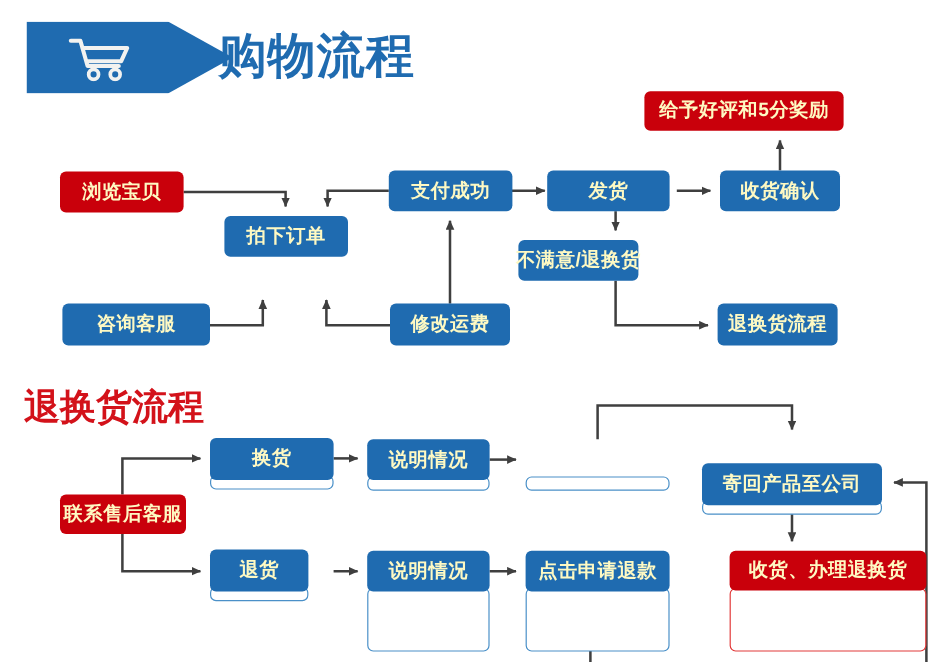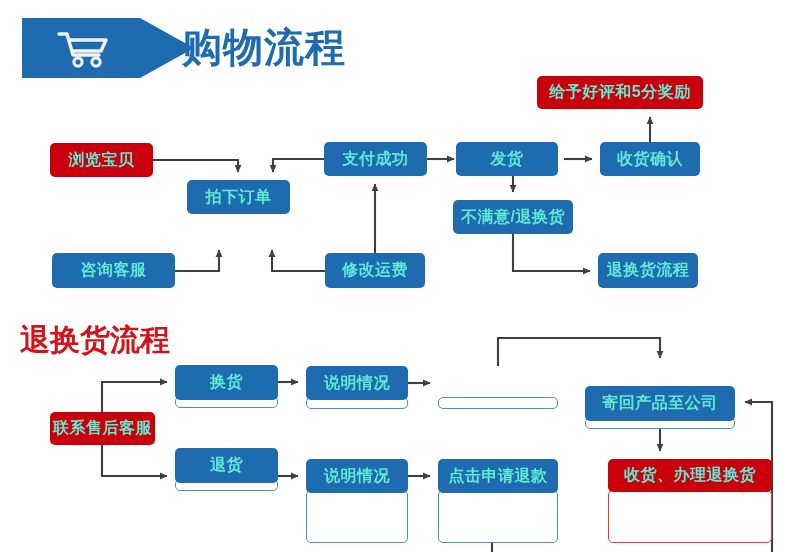--- a/index.html
+++ b/index.html
@@ -16,21 +16,21 @@
   .cart{position:absolute;left:34px;top:12px;width:56px;height:38px;}
   .title-main{position:absolute;left:182px;top:18px;height:58px;line-height:58px;
        color:#1F6BB0;font-size:40px;font-weight:bold;letter-spacing:1px;white-space:nowrap;}
   .title-sec{position:absolute;left:20px;top:320px;height:40px;line-height:40px;
        color:#D3121A;font-size:30px;font-weight:bold;white-space:nowrap;}
 
   
   .node{position:absolute;box-sizing:border-box;}
   .node .cap{position:absolute;left:0;top:0;width:100%;height:34px;
        border-radius:5px;display:flex;align-items:center;justify-content:center;
-       color:#5eead4;font-size:16px;font-weight:bold;white-space:nowrap;letter-spacing:.5px;}
+       color:#fef9c3;font-size:16px;font-weight:bold;white-space:nowrap;letter-spacing:.5px;}
   .node.blue .cap{background:#1F6BB0;}
   .node.red  .cap{background:#C9000B;}
   .node .body{position:absolute;left:0;top:31px;width:100%;
        border-radius:5px;background:#ffffff;box-sizing:border-box;}
   .node.blue .body{border:1.4px solid #4A90C8;}
   .node.red  .body{border:1.4px solid #E23A3A;}
   .node .cap{z-index:2;}
   .node .body{z-index:1;}
 </style>
 </head>
@@ -112,21 +112,21 @@
       </div>
       <div class="node blue plain" style="left: 456px; top: 142px; width: 102px; height: 44px;">
         <div class="cap" style="height: 34px;">发货</div>
       </div>
       <div class="node blue plain" style="left: 600px; top: 142px; width: 100px; height: 34px;">
         <div class="cap" style="height: 34px;">收货确认</div>
       </div>
       <div class="node red plain" style="left: 537px; top: 76px; width: 166px; height: 33px;">
         <div class="cap" style="height: 33px;">给予好评和5分奖励</div>
       </div>
-      <div class="node blue plain" style="left: 453px; top: 200px; width: 120px; height: 34px;">
+      <div class="node blue plain" style="left: 432px; top: 200px; width: 100px; height: 34px;">
         <div class="cap" style="height: 34px;">不满意/退换货</div>
       </div>
       <div class="node blue plain" style="left: 52px; top: 253px; width: 123px; height: 35px;">
         <div class="cap" style="height: 35px;">咨询客服</div>
       </div>
       <div class="node blue plain" style="left: 325px; top: 253px; width: 100px; height: 35px;">
         <div class="cap" style="height: 35px;">修改运费</div>
       </div>
       <div class="node blue plain" style="left: 598px; top: 253px; width: 100px; height: 35px;">
         <div class="cap" style="height: 35px;">退换货流程</div>
@@ -142,21 +142,21 @@
         <div class="body" style="height: 12px;"></div>
         <div class="cap" style="height: 34px;">说明情况</div>
       </div>
       <div class="node blue" style="left: 438px; top: 366px; width: 120px; height: 42px;">
         <div class="body" style="height: 12px;"></div>
       </div>
       <div class="node blue" style="left: 585px; top: 366px; width: 150px; height: 43px; margin-top: 20px;">
         <div class="body" style="height: 12px;"></div>
         <div class="cap" style="height: 35px;">寄回产品至公司</div>
       </div>
-      <div class="node blue" style="left: 175px; top: 448px; width: 103px; height: 43px;">
+      <div class="node blue" style="left: 175px; top: 458px; width: 82px; height: 43px;">
         <div class="body" style="height: 12px;"></div>
         <div class="cap" style="height: 35px;">退货</div>
       </div>
       <div class="node blue" style="left: 306px; top: 459px; width: 102px; height: 83px;">
         <div class="body" style="height: 53px;"></div>
         <div class="cap" style="height: 34px;">说明情况</div>
       </div>
       <div class="node blue" style="left: 438px; top: 459px; width: 120px; height: 83px;">
         <div class="body" style="height: 53px;"></div>
         <div class="cap" style="height: 34px;">点击申请退款</div>

